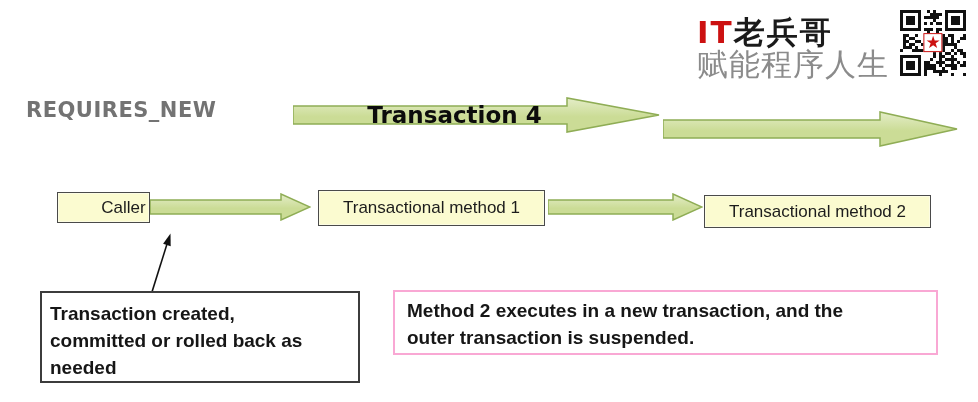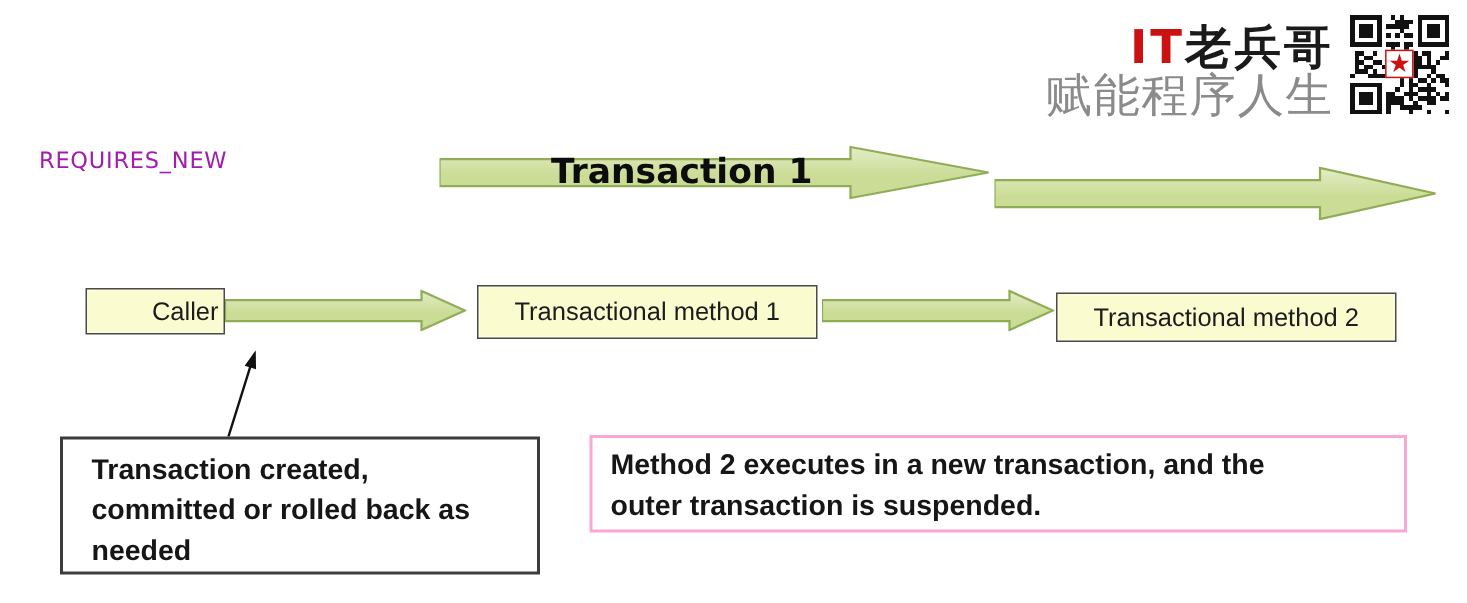--- a/index.html
+++ b/index.html
@@ -7,54 +7,54 @@
     --arrow-fill:#cbdc96; --arrow-fill-light:#e4edc8; --arrow-border:#8fad55;
     --node-fill:#fbfbd0; --node-border:#4a4a4a; --note-border:#555555; --text-black:#111111;
   }
   *{margin:0;padding:0;box-sizing:border-box;}
   html,body{background:#fff;}
   .stage{position:relative;width:978px;height:402px;background:#fff;overflow:hidden;
          font-family:"Liberation Sans",sans-serif;}
 
   
   .logo-wrap{position:absolute;top:10px;right:12px;display:flex;gap:11px;align-items:flex-start;}
-  .logo-text{display:flex;flex-direction:column;align-items:flex-end;padding-top:4px;}
+  .logo-text{display:flex;flex-direction:column;align-items:flex-start;padding-top:4px;}
   .brand-line{font-family:"DejaVu Sans",sans-serif;font-weight:bold;font-size:31px;
               line-height:36px;color:#1a1a1a;letter-spacing:2px;white-space:nowrap;}
   .brand-line .red{color:var(--brand-red);}
   .tagline{font-family:"DejaVu Sans",sans-serif;font-size:31px;line-height:28px;
            color:var(--tagline-gray);letter-spacing:1px;white-space:nowrap;}
   .qr{width:66px;height:66px;background:#fff;position:relative;}
   .qr svg{display:block;}
   .qr .star{position:absolute;left:50%;top:50%;transform:translate(-50%,-52%);
             color:var(--brand-red);font-size:17px;line-height:17px;background:#fff;
             padding:0 1px;border:1px solid var(--brand-red);}
 
   
   .propagation{position:absolute;left:26px;top:98px;font-family:"DejaVu Sans",sans-serif;
-               font-weight:normal;font-size:15px;color:#a21caf;letter-spacing:.5px;}
+               font-weight:bold;font-size:21px;color:#737373;letter-spacing:.5px;}
 
   
   .tx-arrow{position:absolute;}
   .tx-arrow svg{display:block;}
   .tx-label{position:absolute;display:flex;align-items:center;justify-content:center;
             font-family:"DejaVu Sans",sans-serif;font-weight:bold;font-size:23px;color:#0c0c0c;
             padding-right:44px;}
   polygon.arrow-shape{fill:url(#arrowGrad);stroke:var(--arrow-border);stroke-width:1.5;}
   stop.g1{stop-color:var(--arrow-fill-light);} stop.g2{stop-color:var(--arrow-fill);}
 
   
   .node{position:absolute;background:var(--node-fill);border:1px solid var(--node-border);
         display:flex;align-items:center;justify-content:center;font-size:17px;color:#1c1c1c;
         box-shadow:0 0 0 1px rgba(255,255,255,.4) inset;}
 
   
   .note{position:absolute;background:#fff;font-family:"Liberation Sans",sans-serif;
         font-weight:bold;font-size:19px;line-height:27px;color:#161616;white-space:pre-line;}
-  .note-1{left:40px;top:291px;width:320px;height:92px;border:2px solid #3c3c3c;padding:7px 19px;}
+  .note-1{left:40px;top:291px;width:320px;height:92px;border:2px solid #3c3c3c;padding:7px 8px;}
   .note-2{left:393px;top:290px;width:545px;height:65px;border:2px solid #f9a8d4;padding:5px 12px;}
 
   .thin-arrow{position:absolute;left:145px;top:230px;}
 </style>
 </head>
 <body>
 
 <svg width="0" height="0" style="position:absolute" aria-hidden="true">
   <defs>
     <linearGradient id="arrowGrad" x1="0" y1="0" x2="0" y2="1">
@@ -212,21 +212,21 @@
     </div>
   </div>
 
   <div class="propagation">REQUIRES_NEW</div>
 
   <div class="tx-arrow" style="left:293px;top:97px;">
     <svg width="367" height="36" viewBox="0 0 367 36">
       <polygon class="arrow-shape" points="0,9 274,9 274,1 366,18 274,35 274,27 0,27"></polygon>
     </svg>
   </div>
-  <div class="tx-label" style="left:293px;top:97px;width:367px;height:36px;">Transaction 1</div>
+  <div class="tx-label" style="left:293px;top:97px;width:367px;height:36px;">Transaction 4</div>
 
   <div class="tx-arrow" style="left:663px;top:111px;">
     <svg width="295" height="36" viewBox="0 0 295 36">
       <polygon class="arrow-shape" points="0,9 217,9 217,1 294,18 217,35 217,27 0,27"></polygon>
     </svg>
   </div>
 
   <div class="node" style="left:57px;top:192px;width:93px;height:31px;padding-left:40px;">Caller</div>
 
   <div class="tx-arrow" style="left:150px;top:193px;">

